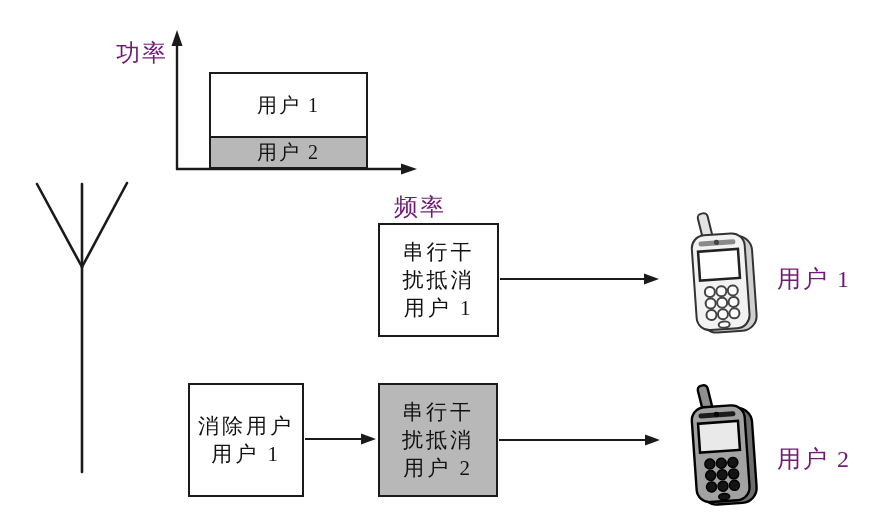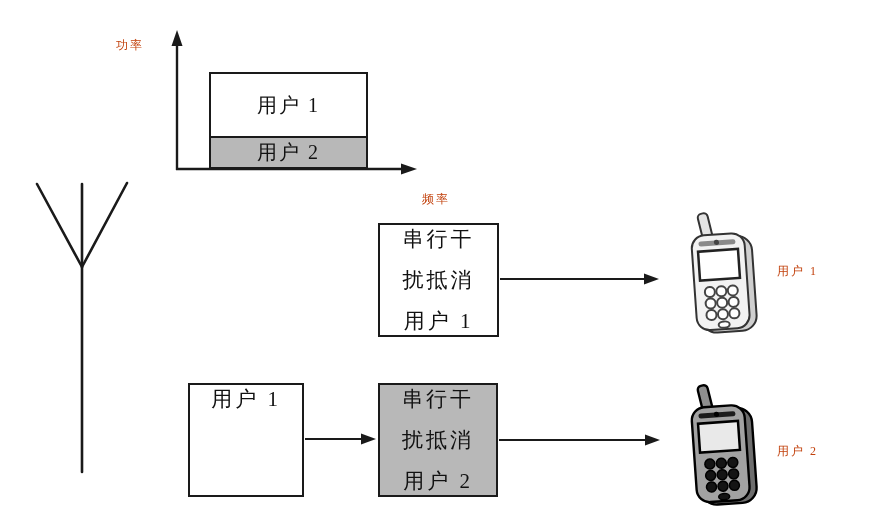--- a/index.html
+++ b/index.html
@@ -9,39 +9,39 @@
     background: var(--bg, #ffffff);
     font-family: "Liberation Serif", "DejaVu Serif", serif;
     color: #111;
     overflow: hidden;
   }
   .overlay {
     position: absolute; left: 0; top: 0; width: 887px; height: 527px;
   }
   .lbl {
     position: absolute;
-    font-size: 12px;
+    font-size: 24px;
     letter-spacing: 2px;
     white-space: nowrap;
-    color: #c2410c;
+    color: #701a75;
   }
   .band {
     position: absolute;
     border: 2px solid var(--line, #1a1a1a);
     display: flex; align-items: center; justify-content: center;
     font-size: 20px; letter-spacing: 2px;
     box-sizing: border-box;
     background: #fff;
   }
   .flowbox {
     position: absolute;
     border: 2px solid var(--line, #1a1a1a);
     box-sizing: border-box;
     display: flex; flex-direction: column;
-    align-items: center; justify-content: space-between;
+    align-items: center; justify-content: center;
     font-size: 21px; line-height: 28px; letter-spacing: 3px;
     text-align: center;
     background: #fff;
   }
   .phone { position: absolute; }
 </style>
 </head>
 <body>
 
 <div class="canvas">
@@ -74,36 +74,37 @@
       <polygon points="376,439 361,433.5 361,444.5" fill="#1a1a1a" stroke="none"></polygon>
     </g>
 
     <g>
       <line x1="499" y1="440" x2="646" y2="440" stroke-width="2.2"></line>
       <polygon points="660,440 645,434.5 645,445.5" fill="#1a1a1a" stroke="none"></polygon>
     </g>
   </svg>
 
   <div class="lbl" style="left:116px; top:37px;">功率</div>
-  <div class="lbl" style="left:422px; top:191px;">频率</div>
+  <div class="lbl" style="left:394px; top:191px;">频率</div>
 
   <div class="band" style="left: 209px; top: 72px; width: 159px; height: 66px; background: rgb(255, 255, 255);">
     <span>用户 1</span>
   </div>
   <div class="band" style="left: 209px; top: 136px; width: 159px; height: 33px; background: rgb(184, 184, 184);">
     <span>用户 2</span>
   </div>
 
   <div class="flowbox" style="left: 378px; top: 223px; width: 121px; height: 114px; background: rgb(255, 255, 255);">
     <span>串行干</span>
     <span>扰抵消</span>
     <span>用户 1</span>
   </div>
 
   <div class="flowbox" style="left: 188px; top: 383px; width: 116px; height: 114px; background: rgb(255, 255, 255);">
+    <span>消除用户</span>
     <span>用户 1</span>
   </div>
 
   <div class="flowbox" style="left: 378px; top: 383px; width: 120px; height: 114px; background: rgb(184, 184, 184);">
     <span>串行干</span>
     <span>扰抵消</span>
     <span>用户 2</span>
   </div>
 
   <div class="phone" style="left:684px; top:209px; width:80px; height:126px;">

